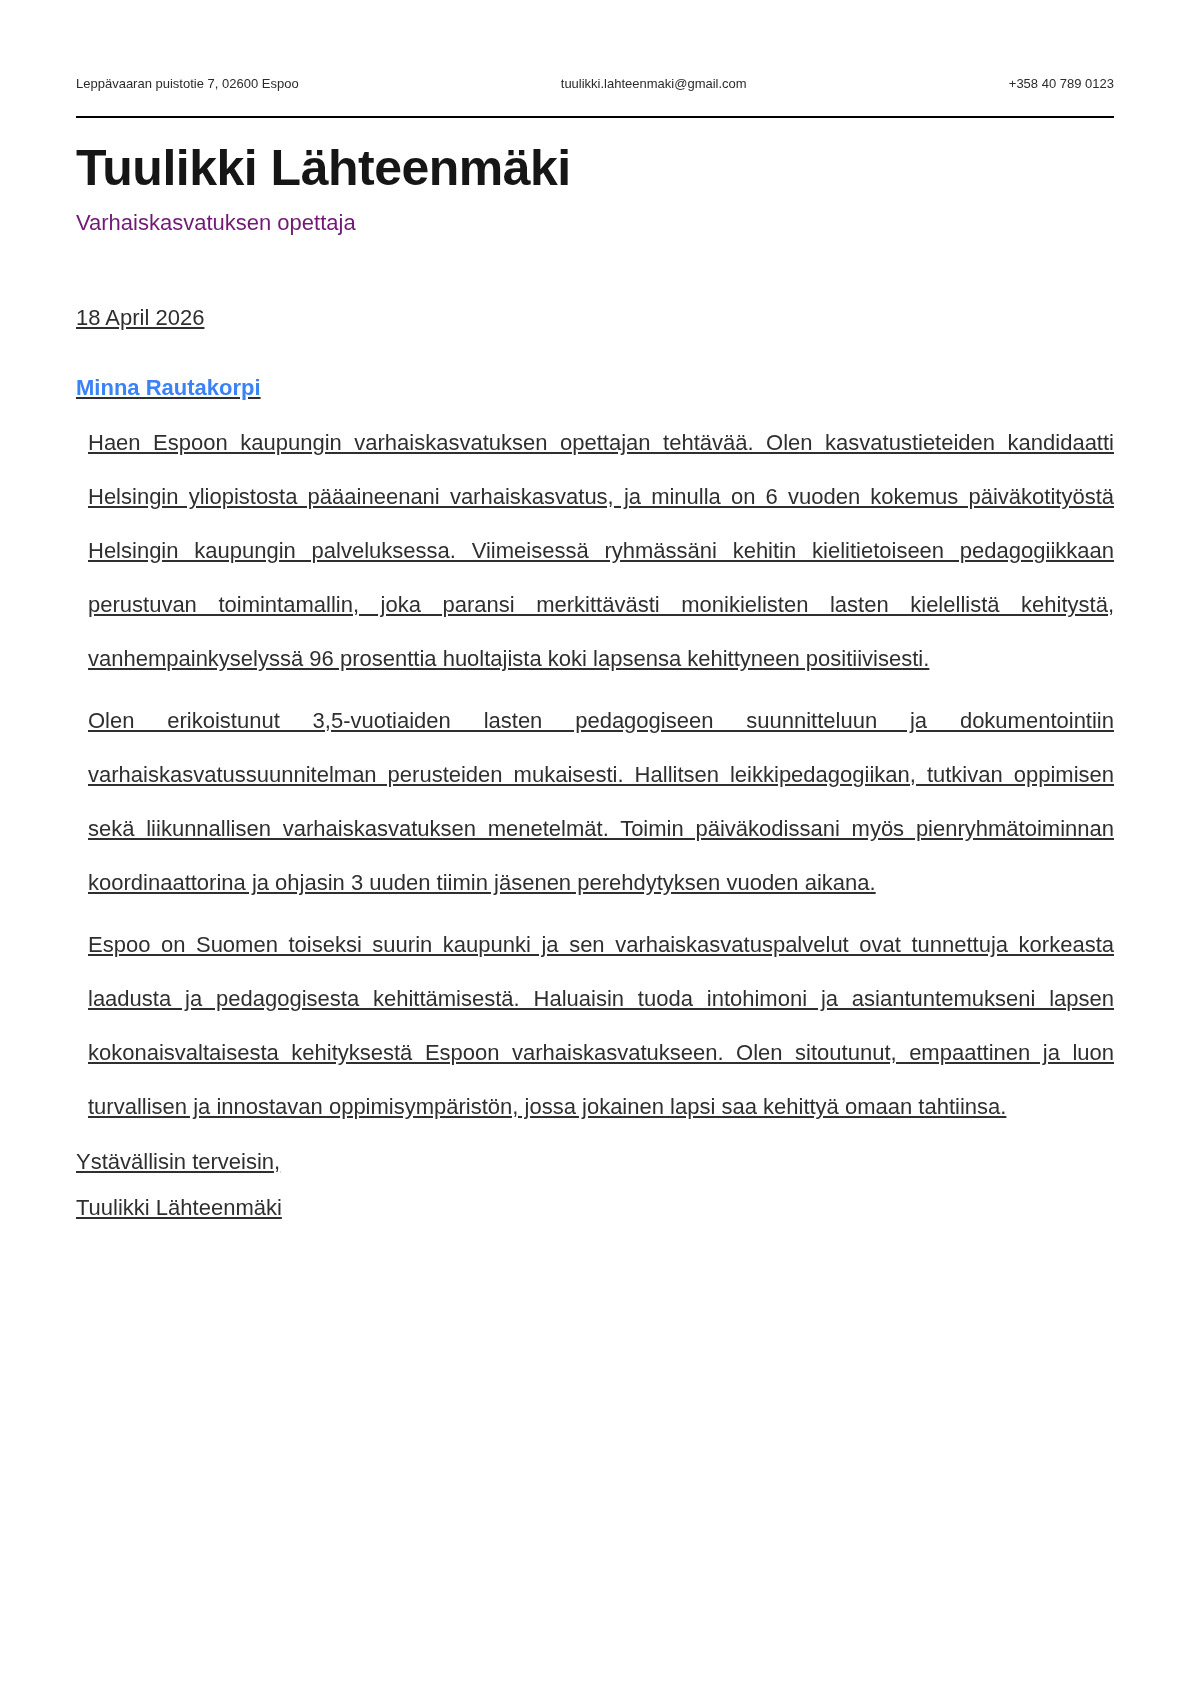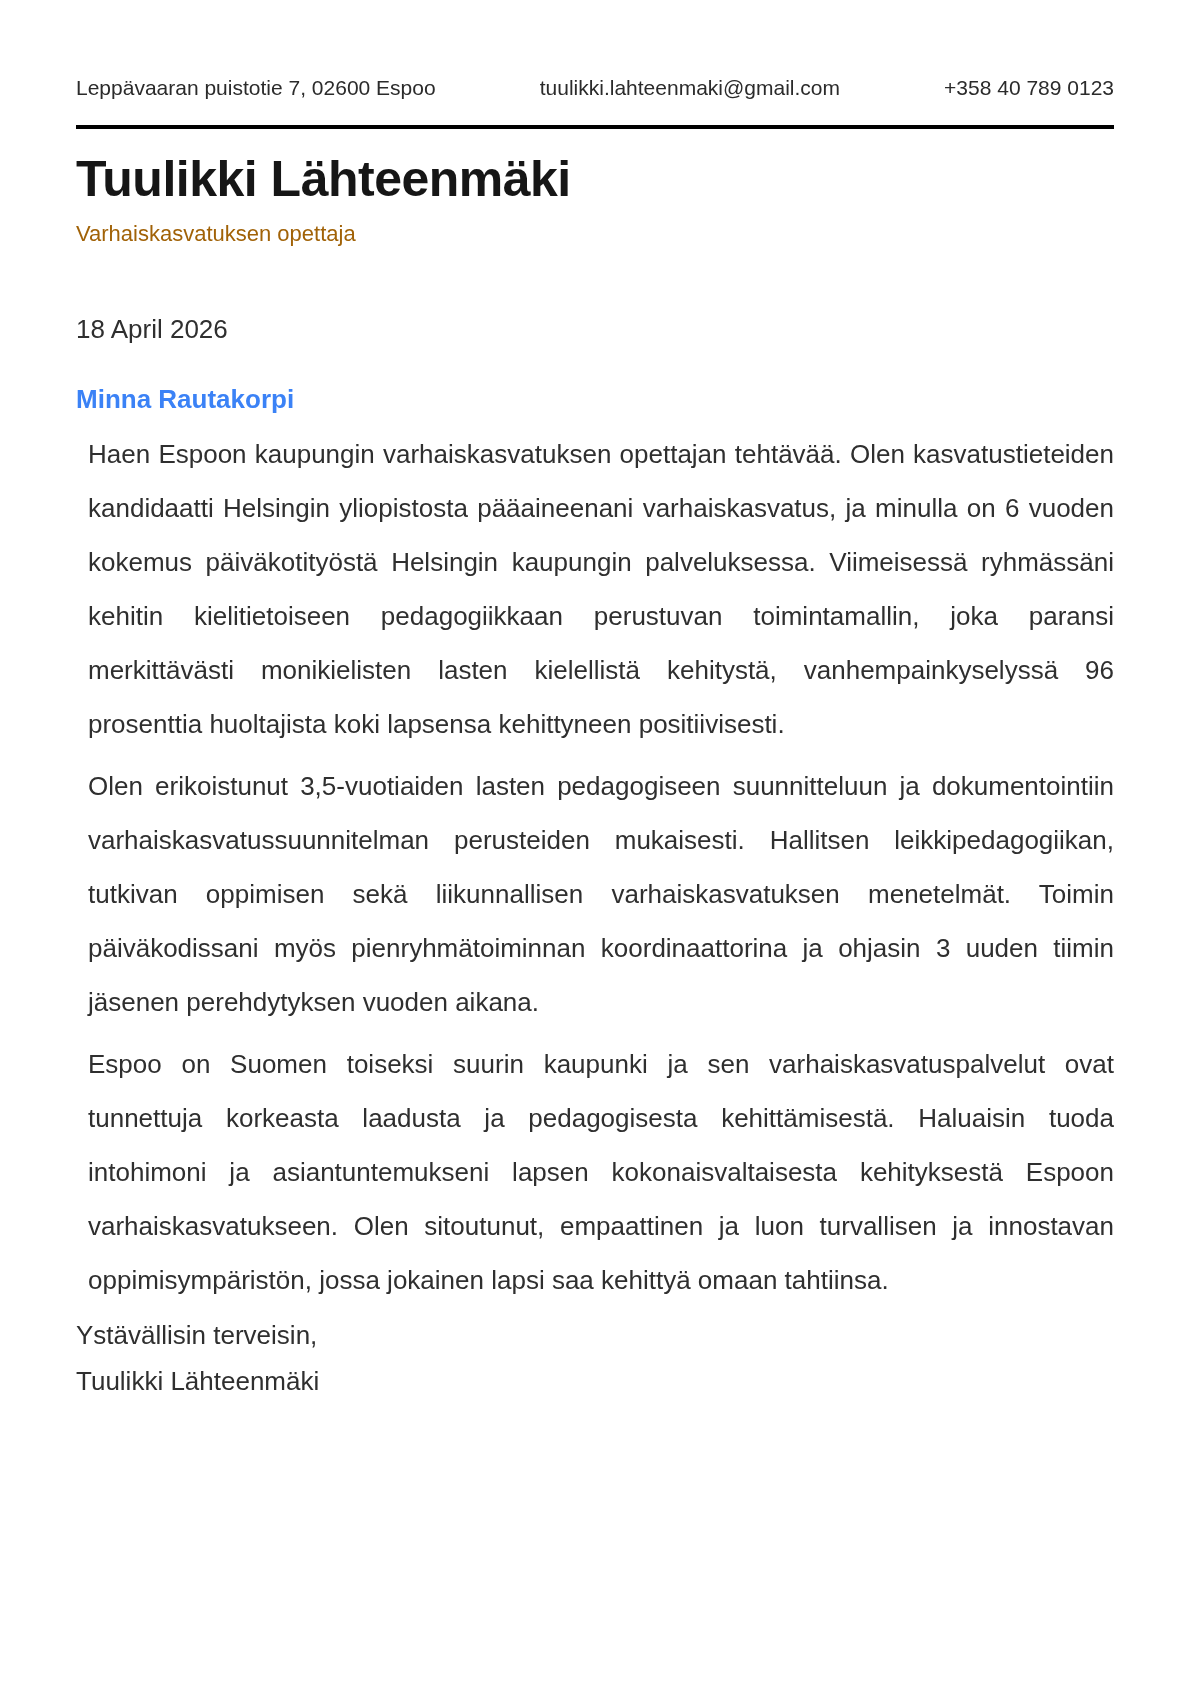--- a/index.html
+++ b/index.html
@@ -19,46 +19,47 @@
     font-family: "Liberation Sans", "DejaVu Sans", sans-serif;
     color: #2f2f2f;
     overflow: hidden;
   }
 
   
   .contact-bar {
     display: flex;
     justify-content: space-between;
     align-items: baseline;
-    font-size: 21px;
+    font-size: 13px;
     color: #2b2b2b;
     padding-bottom: 25px;
-    border-bottom: 4px solid #000000;
+    border-bottom: 2px solid #000000;
   }
   .contact-bar .cell { white-space: nowrap; }
 
   
   .person-name {
     margin: 22px 0 0 0;
     font-size: 50px;
     font-weight: 800;
     letter-spacing: -0.5px;
     color: #161616;
     line-height: 1.15;
   }
   .person-role {
     margin-top: 12px;
     font-size: 22px;
-    color: #a16207;
+    color: #701a75;
   }
 
   
   .letter {
-    font-size: 26px;
+    font-size: 22px;
     color: #2f2f2f;
+    text-decoration: underline;
   }
   .letter-line { line-height: 40px; }
 
   .date-line      { margin-top: 62px; }
   .recipient-name { margin-top: 30px; font-weight: 700; color: #3b82f6; }
   .recipient-org  { margin-top: 0; }
   .salutation     { margin-top: 34px; }
 
   .letter p.body-paragraph {
     margin: 8px 0 0 12px;

